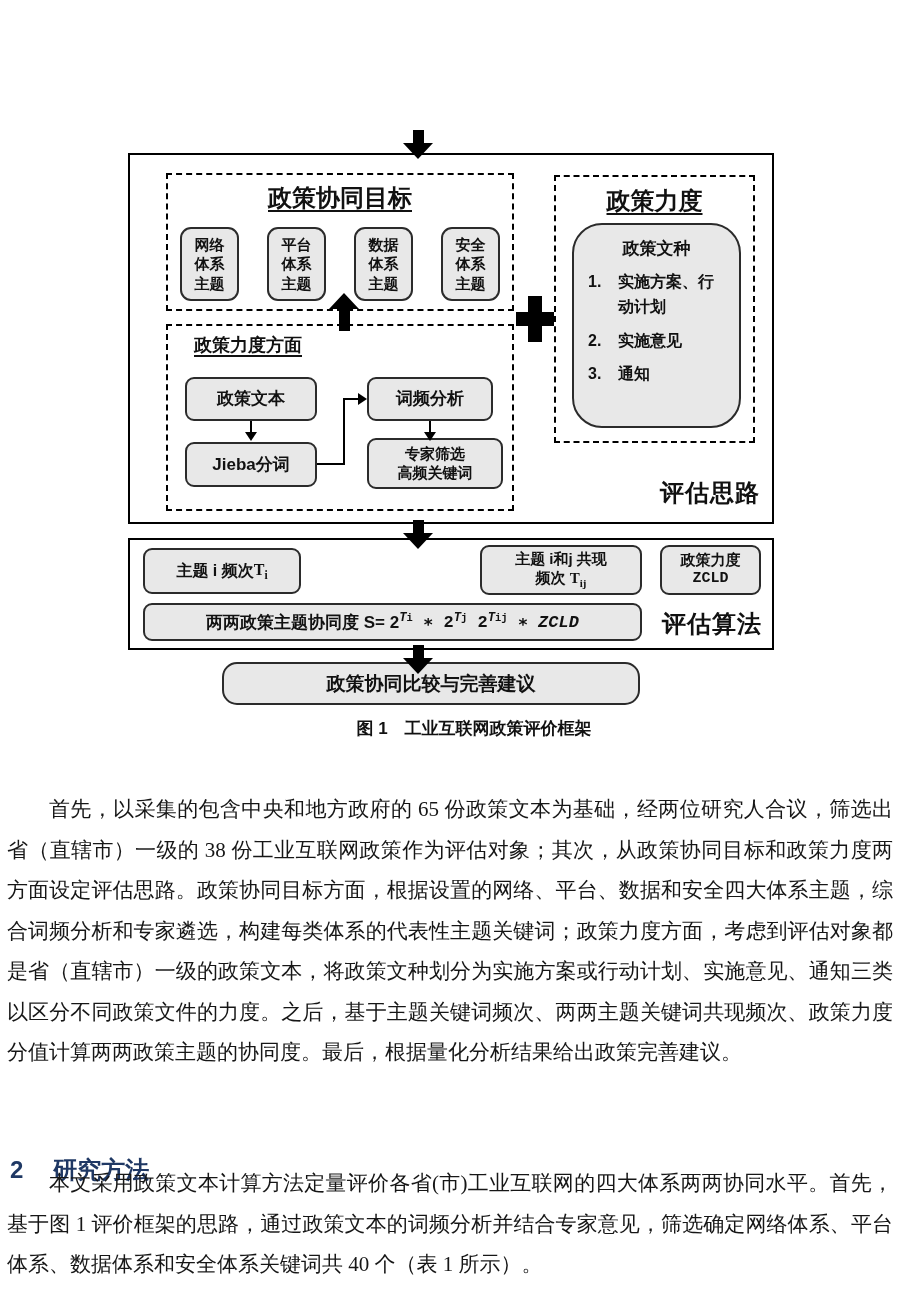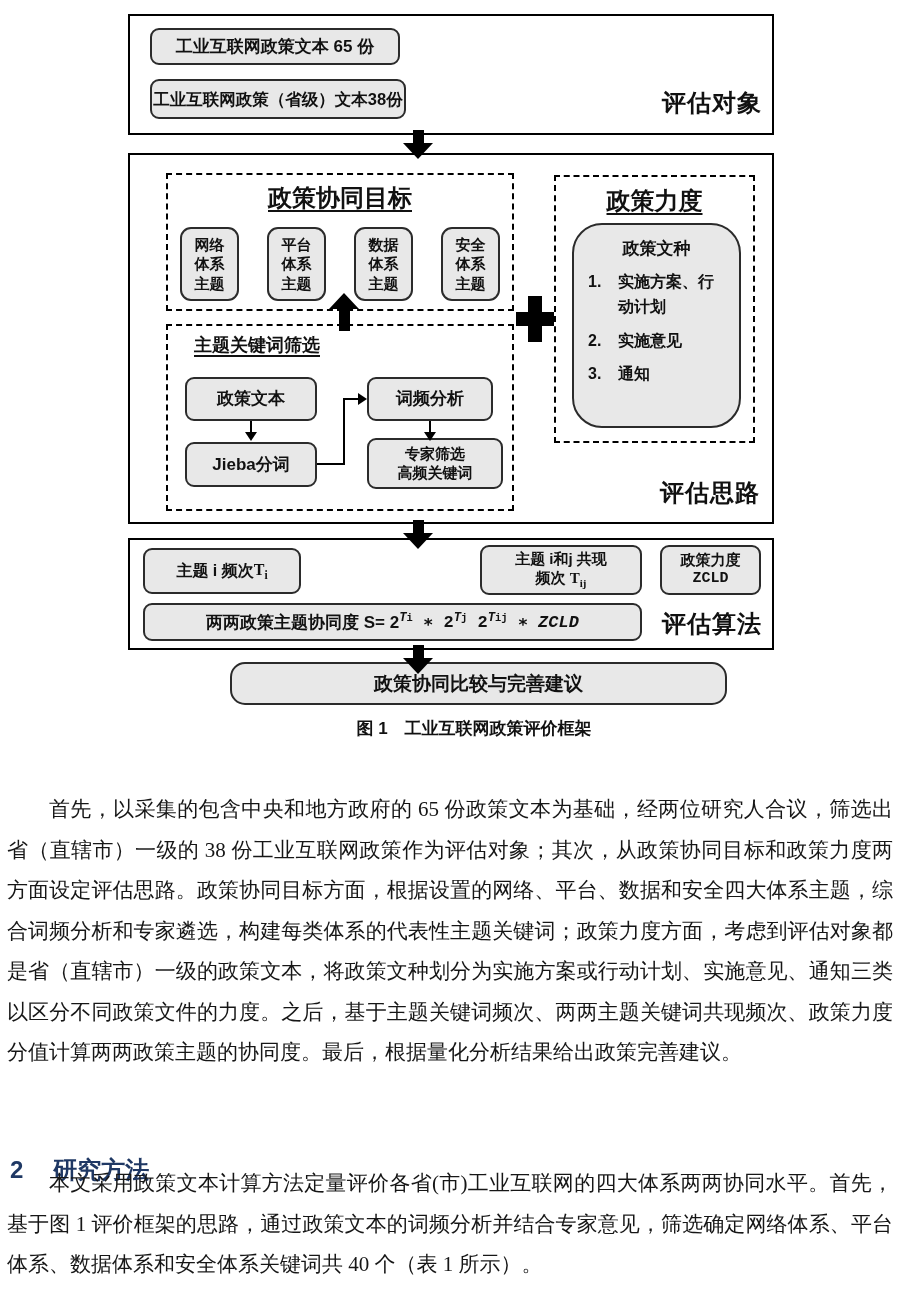--- a/index.html
+++ b/index.html
@@ -82,29 +82,20 @@
     text-align:justify; text-indent:42px; color:#161616;
   }
   .sec-heading { position:absolute; left:10px; font-weight:bold; font-size:24px; }
   .sec-heading .num { margin-right:30px; }
 </style>
 </head>
 <body>
 
 <div class="fig">
 
-  <div class="stage" style="left:128px; top:14px; width:646px; height:121px;">
-    <div class="pill" style="left:20px; top:12px; width:250px; height:37px;">
-      <span>工业互联网政策文本 65 份</span>
-    </div>
-    <div class="pill" style="left:20px; top:63px; width:256px; height:40px; font-size:16.5px;">
-      <span>工业互联网政策（省级）文本38份</span>
-    </div>
-    <div class="stage-label" style="right:10px; bottom:14px;">评估对象</div>
-  </div>
 
   <div class="arrow-down" style="left:403px; top:130px;">
     <div class="shaft"></div>
       <div class="head"></div>
   </div>
 
   <div class="stage" style="left:128px; top:153px; width:646px; height:371px;">
 
     <div class="dashed" style="left:36px; top:18px; width:348px; height:138px;">
       <div class="grp-title" style="margin-top:7px;">政策协同目标</div>
@@ -123,21 +114,21 @@
 主题</div>
       </div>
     </div>
 
     <div class="arrow-up" style="left:199px; top:138px;">
       <div class="head"></div>
         <div class="shaft"></div>
     </div>
 
     <div class="dashed" style="left:36px; top:169px; width:348px; height:187px;">
-      <div class="grp-title" style="position:absolute; left:26px; top:7px; font-size:18px;">主题关键词筛选</div>
+      <div class="grp-title" style="position:absolute; left:26px; top:7px; font-size:18px;">政策力度方面</div>
 
       <div class="pill" style="left:199px; top:51px; width:126px; height:44px;">
         <span>词频分析</span>
       </div>
       <div class="pill" style="left:17px; top:51px; width:132px; height:44px;">
         <span>政策文本</span>
       </div>
       <div class="pill" style="left:17px; top:116px; width:132px; height:45px;">
         <span>Jieba分词</span>
       </div>
@@ -212,21 +203,21 @@
     </div>
 
     <div class="stage-label" style="right:10px; bottom:8px;">评估算法</div>
   </div>
 
   <div class="arrow-down" style="left:403px; top:645px;">
     <div class="shaft"></div>
       <div class="head"></div>
   </div>
 
-  <div class="conclusion" style="left:222px; top:662px; width:497px; height:43px;margin-left:8px;">
+  <div class="conclusion" style="left:222px; top:662px; width:418px; height:43px;">
     <span>政策协同比较与完善建议</span>
   </div>
 
   <div class="caption" style="top:717px;">图 1　工业互联网政策评价框架</div>
 </div>
 
 <p class="para" style="top:789px;">首先，以采集的包含中央和地方政府的 65 份政策文本为基础，经两位研究人合议，筛选出省（直辖市）一级的 38 份工业互联网政策作为评估对象；其次，从政策协同目标和政策力度两方面设定评估思路。政策协同目标方面，根据设置的网络、平台、数据和安全四大体系主题，综合词频分析和专家遴选，构建每类体系的代表性主题关键词；政策力度方面，考虑到评估对象都是省（直辖市）一级的政策文本，将政策文种划分为实施方案或行动计划、实施意见、通知三类以区分不同政策文件的力度。之后，基于主题关键词频次、两两主题关键词共现频次、政策力度分值计算两两政策主题的协同度。最后，根据量化分析结果给出政策完善建议。</p>
 
 <h2 class="sec-heading" style="top:1120px; color:#1f3864;margin-top:34px;">
   <span class="num">2</span><span>研究方法</span>

